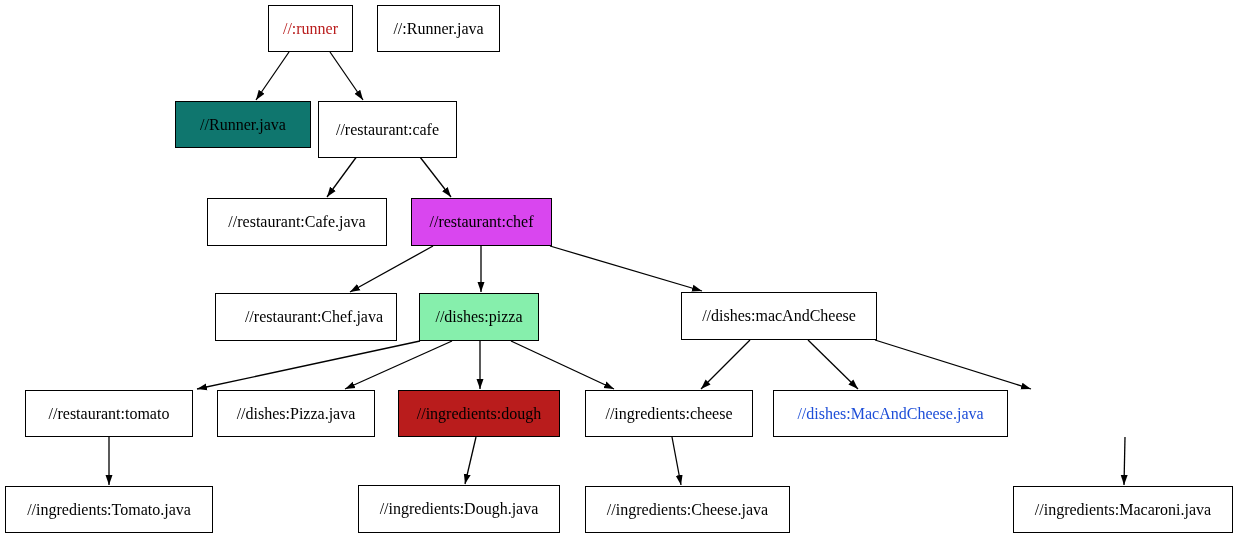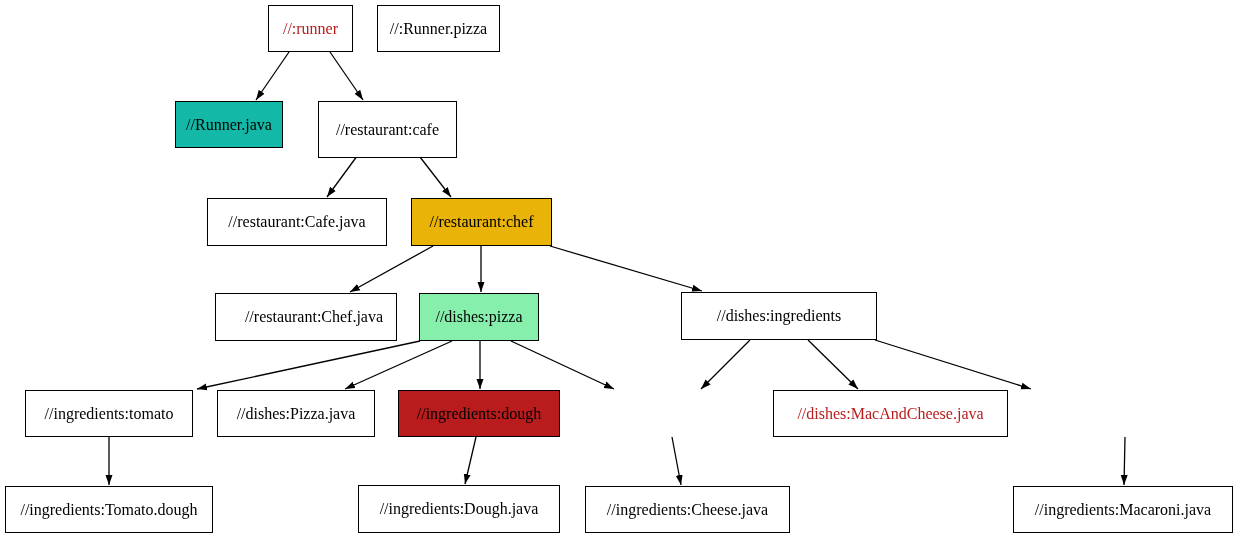--- a/index.html
+++ b/index.html
@@ -65,57 +65,60 @@
         <line x1="476" y1="437" x2="465" y2="484" stroke="#000000" stroke-width="1.3" marker-end="url(#arrowhead)"></line>
         <line x1="672" y1="437" x2="681" y2="485" stroke="#000000" stroke-width="1.3" marker-end="url(#arrowhead)"></line>
         <line x1="1125" y1="437" x2="1124" y2="485" stroke="#000000" stroke-width="1.3" marker-end="url(#arrowhead)"></line>
       </g>
   </svg>
 
 <div class="node" style="left: 268px; top: 5px; width: 85px; height: 47px; background: rgb(255, 255, 255); border-color: rgb(0, 0, 0);">
       <span style="color: #b91c1c;">//:runner</span>
     </div>
     <div class="node" style="left: 377px; top: 5px; width: 123px; height: 47px; background: rgb(255, 255, 255); border-color: rgb(0, 0, 0);">
-      <span style="color: rgb(0, 0, 0);">//:Runner.pizza</span>
+      <span style="color: rgb(0, 0, 0);">//:Runner.java</span>
     </div>
-    <div class="node" style="left: 175px; top: 101px; width: 108px; height: 47px; background: #14b8a6; border-color: rgb(0, 0, 0);">
+    <div class="node" style="left: 175px; top: 101px; width: 136px; height: 47px; background: #0f766e; border-color: rgb(0, 0, 0);">
       <span style="color: rgb(0, 0, 0);">//Runner.java</span>
     </div>
     <div class="node" style="left: 318px; top: 101px; width: 139px; height: 57px; background: rgb(255, 255, 255); border-color: rgb(0, 0, 0);">
       <span style="color: rgb(0, 0, 0);">//restaurant:cafe</span>
     </div>
     <div class="node" style="left: 207px; top: 198px; width: 180px; height: 48px; background: rgb(255, 255, 255); border-color: rgb(0, 0, 0);">
       <span style="color: rgb(0, 0, 0);">//restaurant:Cafe.java</span>
     </div>
-    <div class="node" style="left: 411px; top: 198px; width: 141px; height: 48px; background: #eab308; border-color: rgb(0, 0, 0);">
+    <div class="node" style="left: 411px; top: 198px; width: 141px; height: 48px; background: #d946ef; border-color: rgb(0, 0, 0);">
       <span style="color: rgb(0, 0, 0);">//restaurant:chef</span>
     </div>
     <div class="node" style="left: 215px; top: 293px; width: 182px; height: 48px; background: rgb(255, 255, 255); border-color: rgb(0, 0, 0); padding-left: 16px;">
       <span style="color: rgb(0, 0, 0);">//restaurant:Chef.java</span>
     </div>
     <div class="node" style="left: 419px; top: 293px; width: 120px; height: 48px; background: #86efac; border-color: rgb(0, 0, 0);">
       <span style="color: rgb(0, 0, 0);">//dishes:pizza</span>
     </div>
     <div class="node" style="left: 681px; top: 292px; width: 196px; height: 48px; background: rgb(255, 255, 255); border-color: rgb(0, 0, 0);">
-      <span style="color: rgb(0, 0, 0);">//dishes:ingredients</span>
+      <span style="color: rgb(0, 0, 0);">//dishes:macAndCheese</span>
     </div>
     <div class="node" style="left: 25px; top: 390px; width: 168px; height: 47px; background: rgb(255, 255, 255); border-color: rgb(0, 0, 0);">
-      <span style="color: rgb(0, 0, 0);">//ingredients:tomato</span>
+      <span style="color: rgb(0, 0, 0);">//restaurant:tomato</span>
     </div>
     <div class="node" style="left: 217px; top: 390px; width: 158px; height: 47px; background: rgb(255, 255, 255); border-color: rgb(0, 0, 0);">
       <span style="color: rgb(0, 0, 0);">//dishes:Pizza.java</span>
     </div>
     <div class="node" style="left: 398px; top: 390px; width: 162px; height: 47px; background: #b91c1c; border-color: rgb(0, 0, 0);">
       <span style="color: rgb(0, 0, 0);">//ingredients:dough</span>
     </div>
+    <div class="node" style="left: 585px; top: 390px; width: 168px; height: 47px; background: rgb(255, 255, 255); border-color: rgb(0, 0, 0);">
+      <span style="color: rgb(0, 0, 0);">//ingredients:cheese</span>
+    </div>
     <div class="node" style="left: 773px; top: 390px; width: 235px; height: 47px; background: rgb(255, 255, 255); border-color: rgb(0, 0, 0);">
-      <span style="color: #b91c1c; text-align: right;">//dishes:MacAndCheese.java</span>
+      <span style="color: #1d4ed8; text-align: right;">//dishes:MacAndCheese.java</span>
     </div>
     <div class="node" style="left: 5px; top: 486px; width: 208px; height: 47px; background: rgb(255, 255, 255); border-color: rgb(0, 0, 0);">
-      <span style="color: rgb(0, 0, 0);">//ingredients:Tomato.dough</span>
+      <span style="color: rgb(0, 0, 0);">//ingredients:Tomato.java</span>
     </div>
     <div class="node" style="left: 358px; top: 485px; width: 202px; height: 48px; background: rgb(255, 255, 255); border-color: rgb(0, 0, 0);">
       <span style="color: rgb(0, 0, 0);">//ingredients:Dough.java</span>
     </div>
     <div class="node" style="left: 585px; top: 486px; width: 205px; height: 47px; background: rgb(255, 255, 255); border-color: rgb(0, 0, 0);">
       <span style="color: rgb(0, 0, 0);">//ingredients:Cheese.java</span>
     </div>
     <div class="node" style="left: 1013px; top: 486px; width: 220px; height: 47px; background: rgb(255, 255, 255); border-color: rgb(0, 0, 0);">
       <span style="color: rgb(0, 0, 0);">//ingredients:Macaroni.java</span>
     </div>

